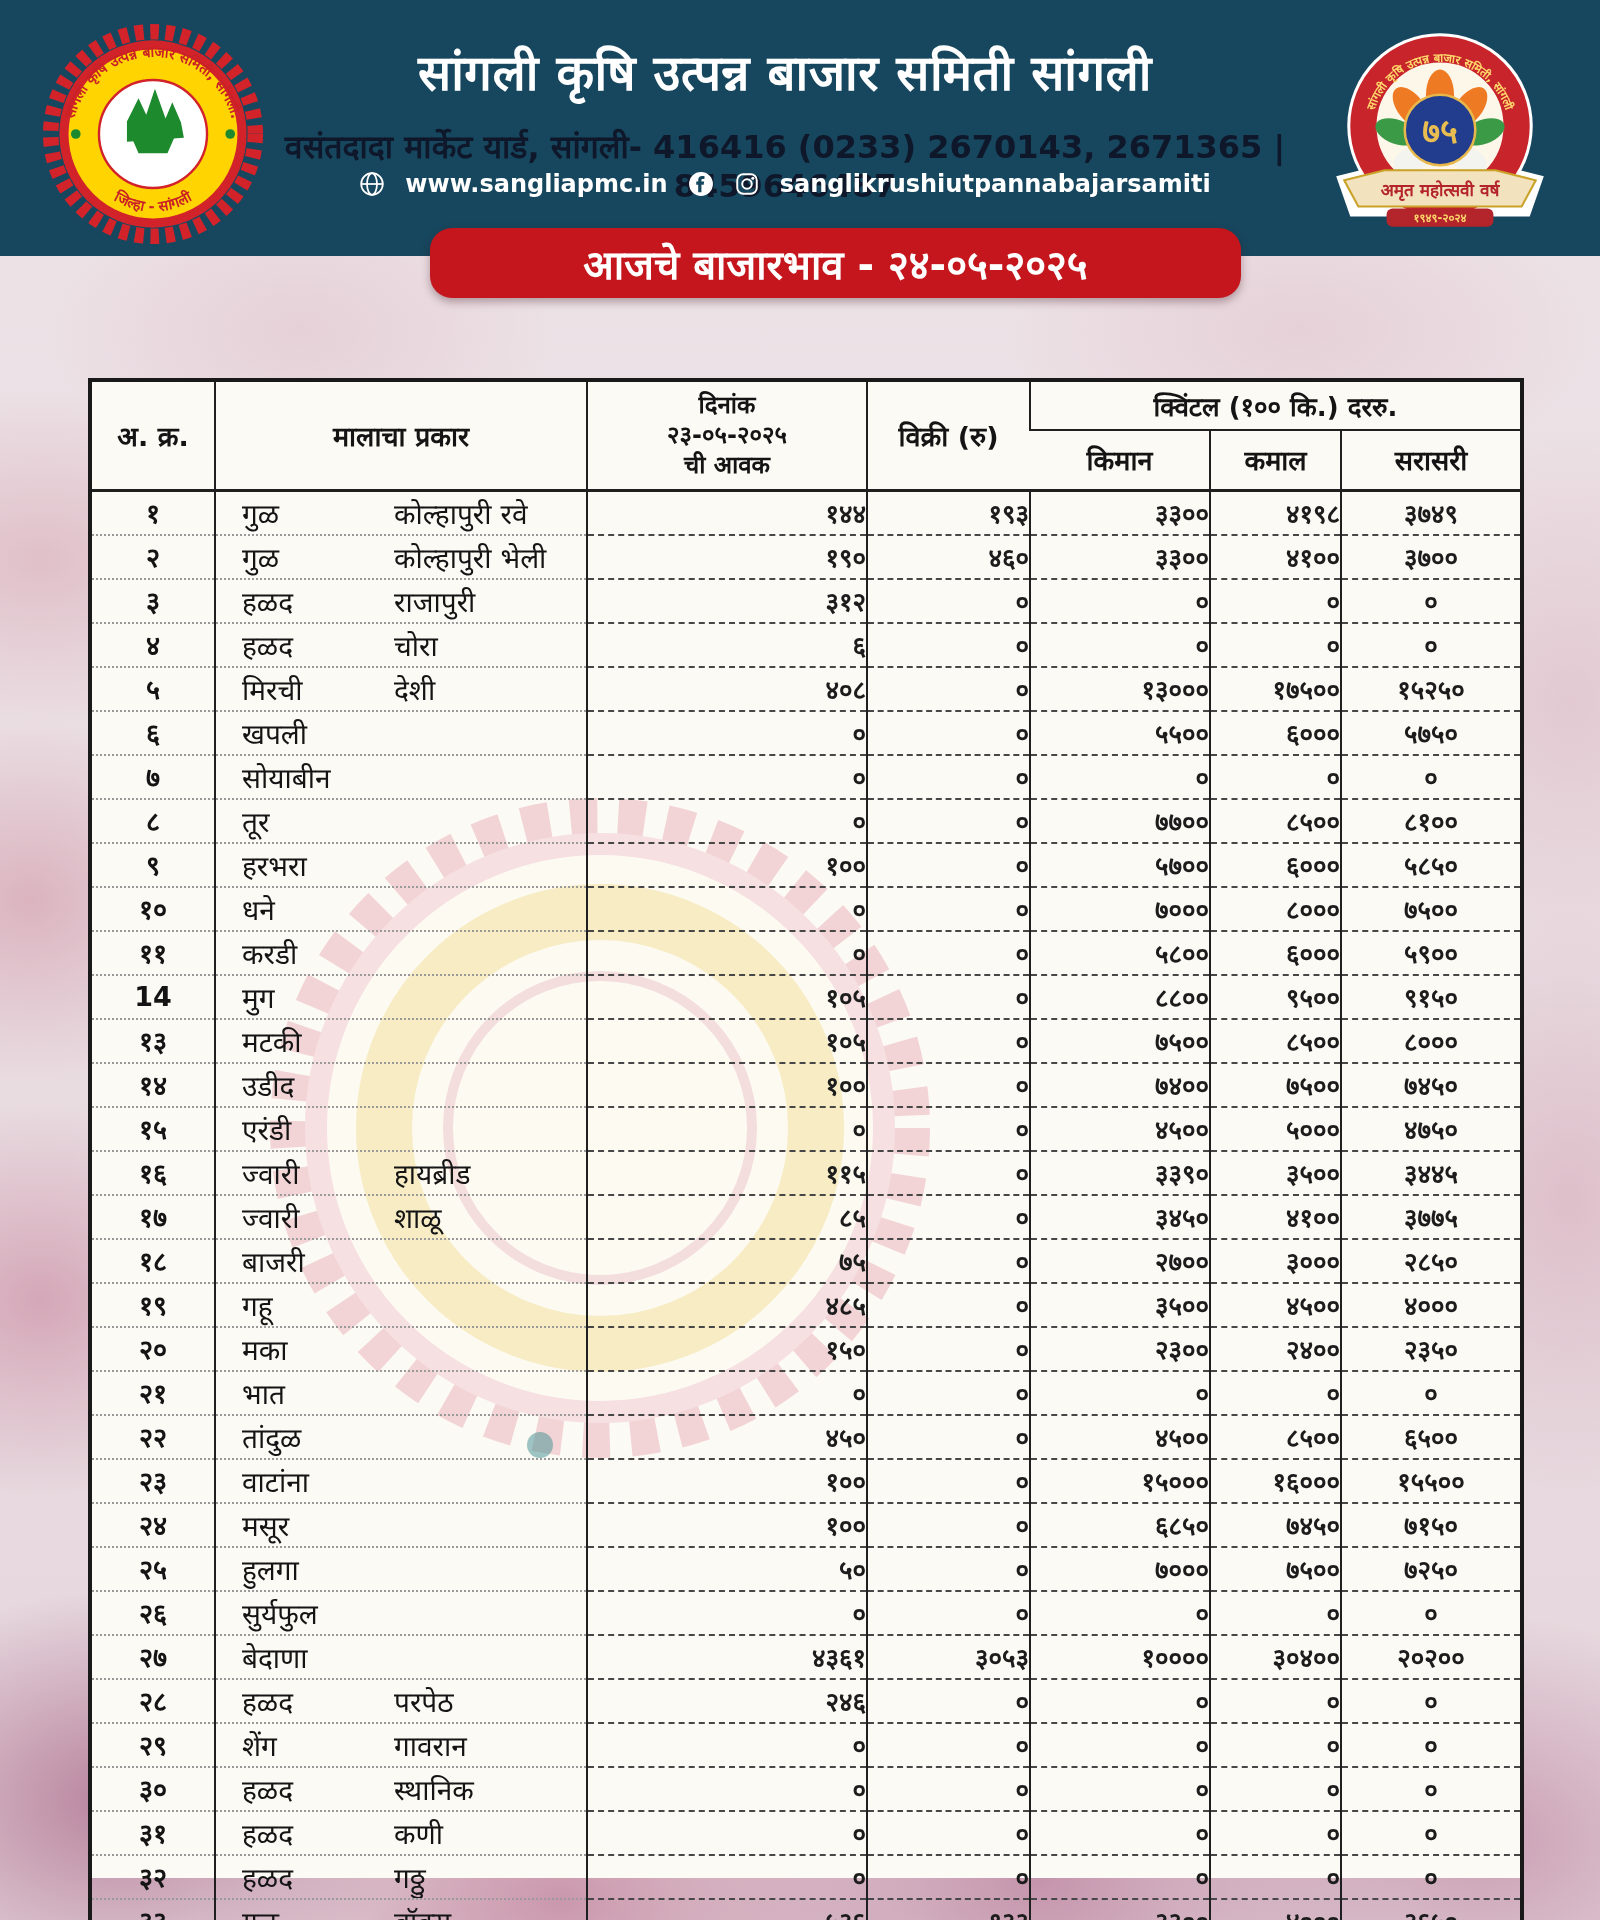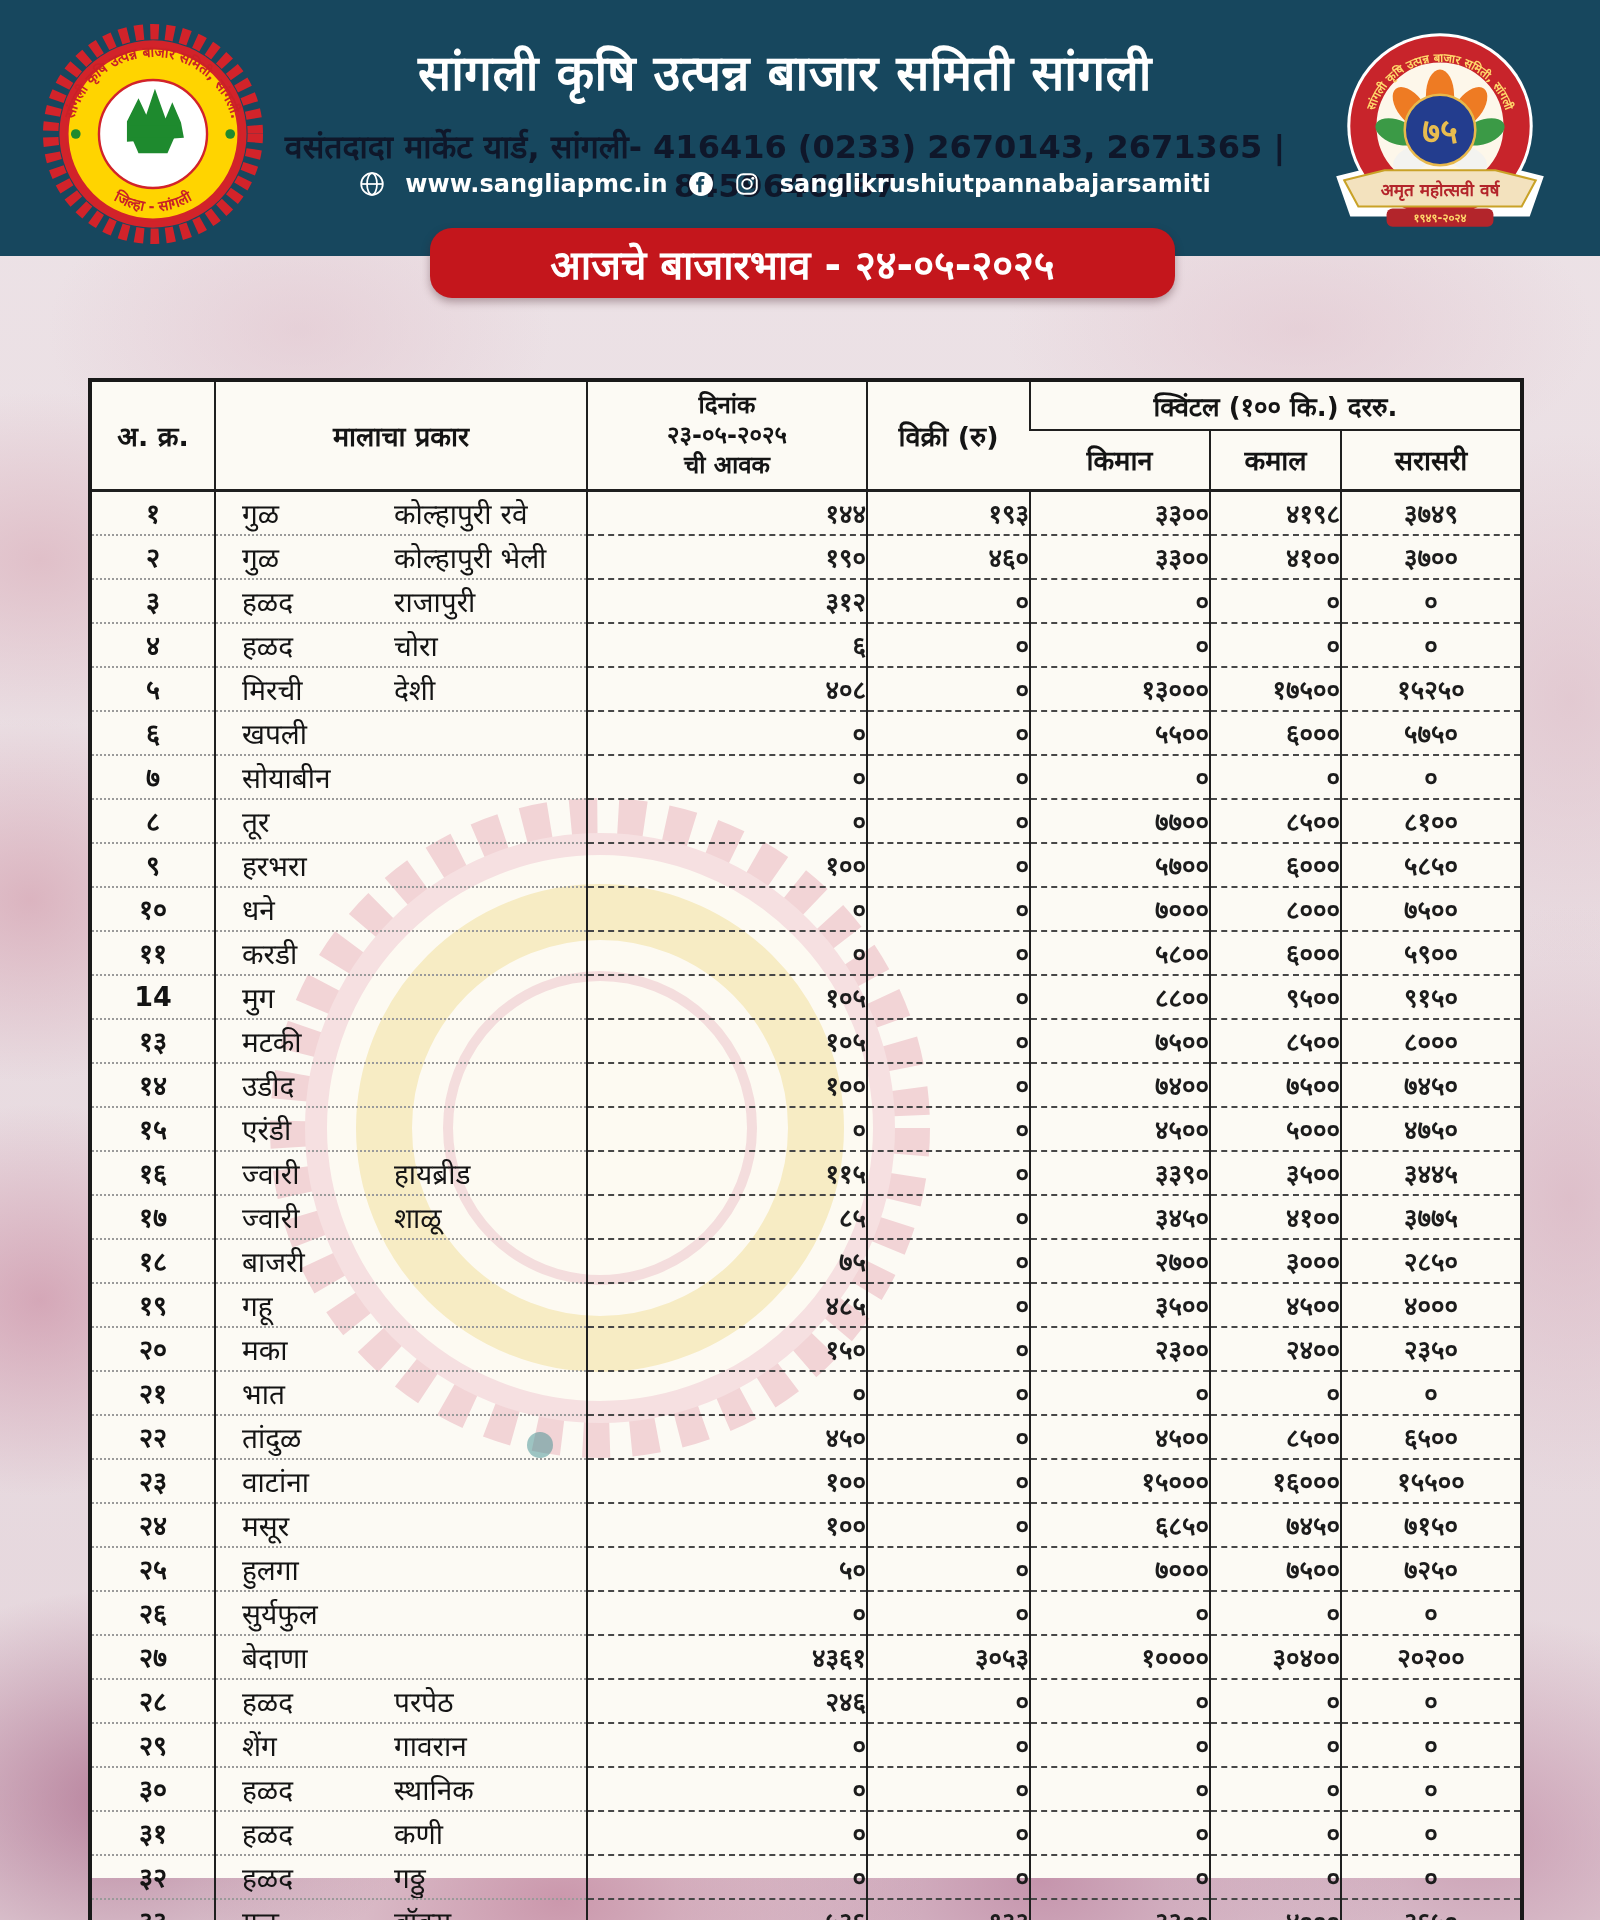--- a/index.html
+++ b/index.html
@@ -25,21 +25,21 @@
       linear-gradient(#EDE3E7,#E5D6DC);
   }
   .top-band{position:absolute;left:0;top:0;width:1600px;height:256px;background:#17475E;z-index:1;}
   .org-title{position:absolute;left:268px;top:38px;width:1034px;text-align:center;
     font-size:49px;font-weight:bold;color:#FFFFFF;letter-spacing:.5px;z-index:2;}
   .address{position:absolute;left:268px;top:124px;width:1034px;text-align:center;
     font-size:32px;font-weight:bold;color:#0f172a;z-index:2;}
   .weblinks{position:absolute;left:268px;top:170px;width:1034px;display:flex;gap:20px;
     justify-content:center;align-items:center;font-size:24px;font-weight:bold;color:#fff;z-index:2;}
   .weblinks svg{display:block;}
-  .banner-pill{position:absolute;left:430px;top:228px;width:745px;height:70px;background:#C4161C;
+  .banner-pill{position:absolute;left:430px;top:228px;width:811px;height:70px;background:#C4161C;
     border-radius:22px;display:flex;align-items:center;justify-content:center;color:#fff;
     font-size:40px;font-weight:bold;z-index:3;box-shadow:0 4px 8px rgba(60,20,30,.35);}
   .seal-left{position:absolute;left:42px;top:20px;width:222px;height:228px;z-index:3;}
   .badge-right{position:absolute;left:1314px;top:28px;width:252px;height:224px;z-index:3;}
 
   .sheet{position:absolute;left:88px;top:378px;width:1432px;height:1500px;background:#FCFAF4;z-index:2;}
   .watermark{position:absolute;left:162px;top:400px;width:700px;height:700px;z-index:0;}
   .wm-dot{position:absolute;left:439px;top:1054px;width:26px;height:26px;border-radius:50%;
     background:#3E8D8F;opacity:.5;z-index:0;}
 

